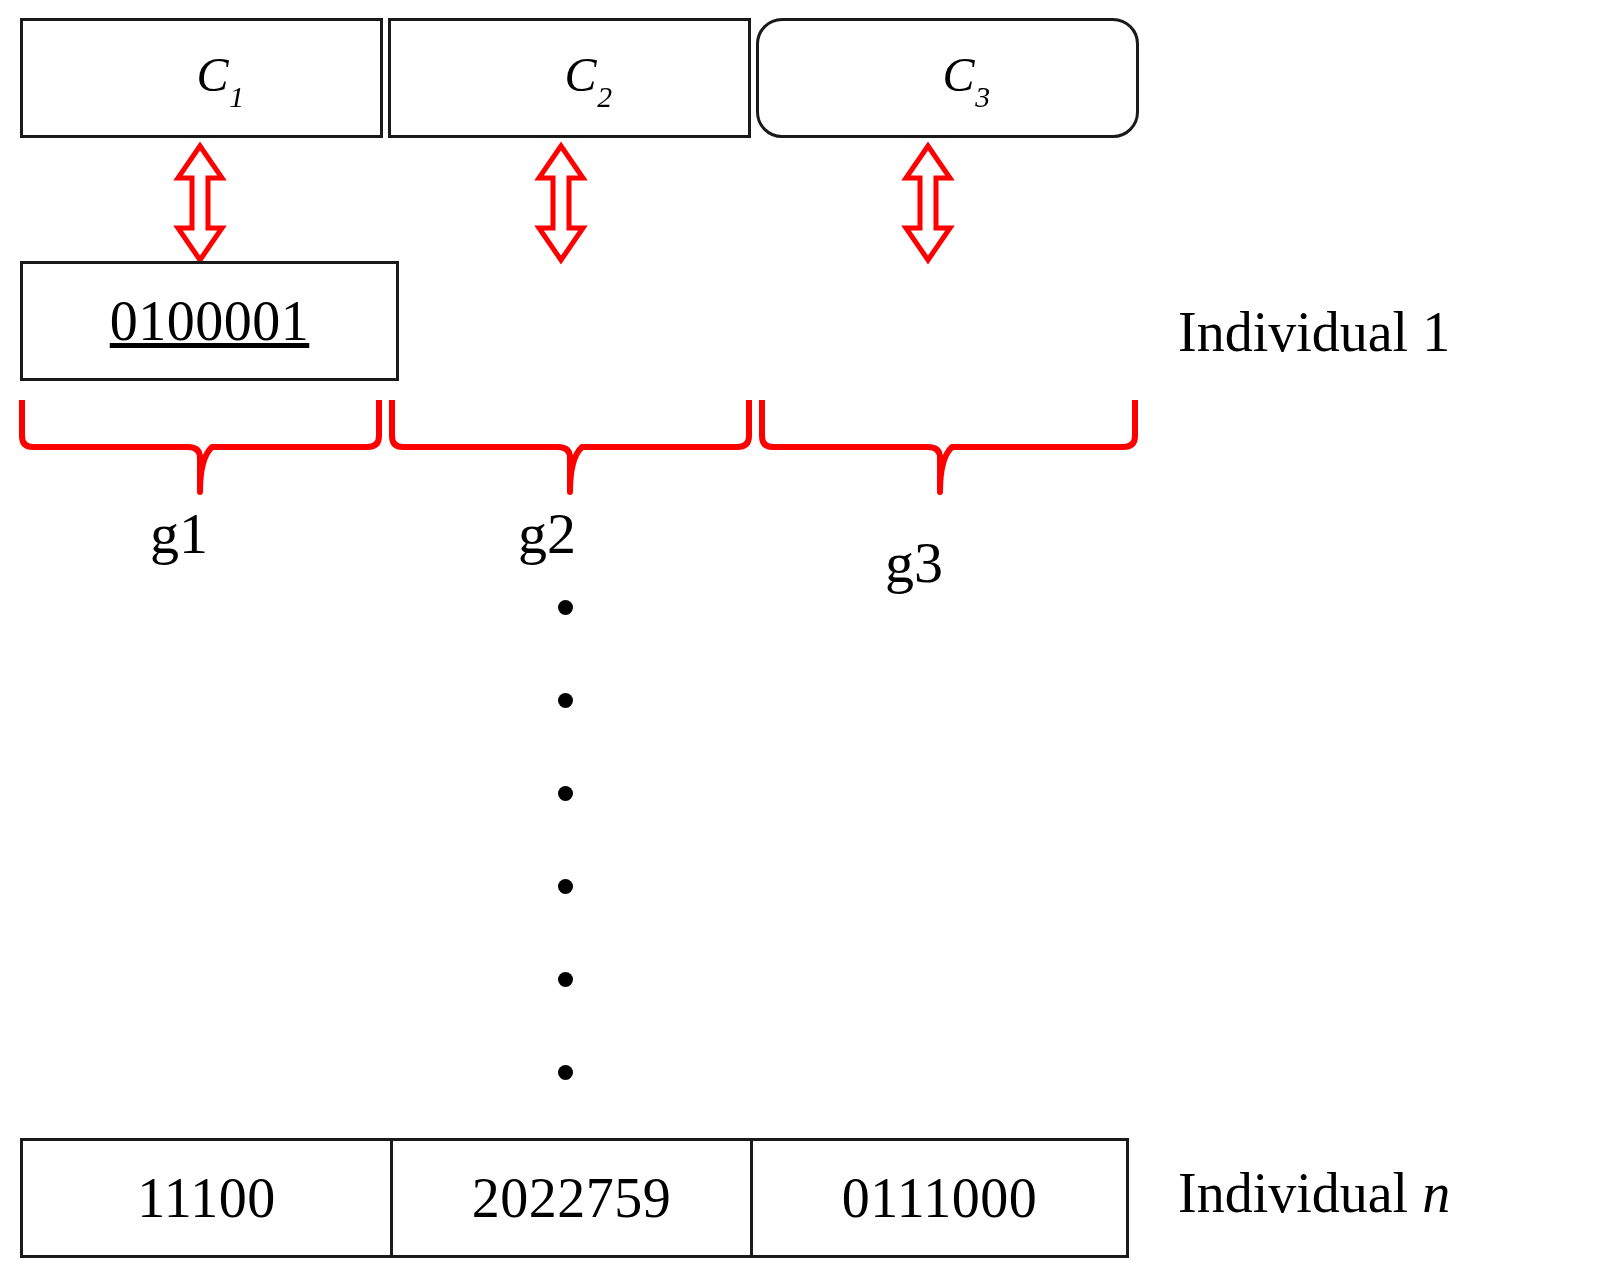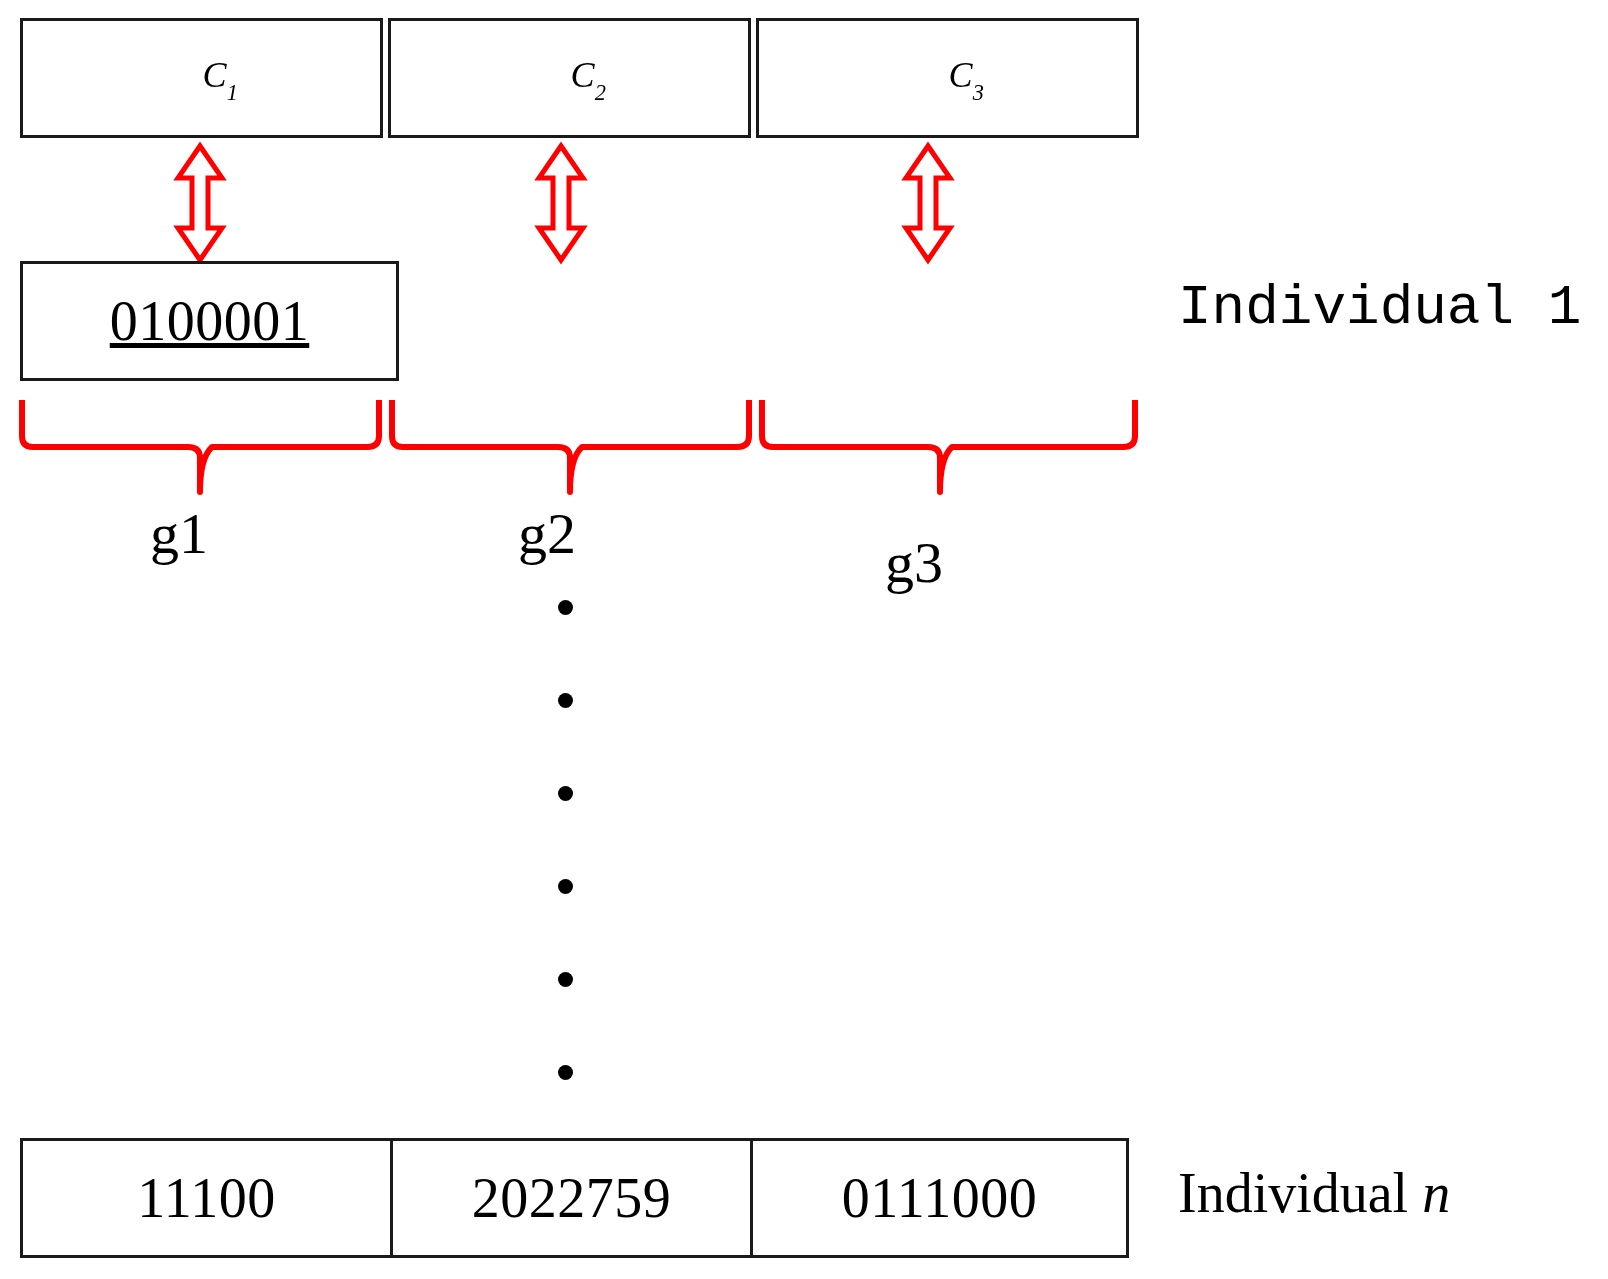--- a/index.html
+++ b/index.html
@@ -31,24 +31,24 @@
     color: #000000;
   }
   
   #row-chromosomes {
     left: 20px;
     top: 18px;
   }
   #row-chromosomes .cell {
     height: 120px;
     margin-right: 5px;
-    font-size: 36px;
+    font-size: 48px;
     padding-left: 37px;
   }
-  #row-chromosomes .cell:last-child { margin-right: 0; }
+  #row-chromosomes .cell:last-child { margin-right: 0; border-radius: 26px; }
   .c-label {
     font-style: italic;
     font-family: "Liberation Serif", "DejaVu Serif", serif;
   }
   .c-label .sub {
     font-size: 0.62em;
     vertical-align: sub;
     font-style: italic;
     position: relative;
     top: 0.18em;
@@ -70,21 +70,21 @@
 
   .indiv-label {
     position: absolute;
     left: 1178px;
     font-size: 56px;
     color: #000000;
     white-space: nowrap;
     line-height: 1;
   }
   .indiv-label .it { font-style: italic; }
-  #label-individual-1 { top: 280px; font-family: Liberation Mono, monospace; }
+  #label-individual-1 { top: 304px; }
   #label-individual-n { top: 1165px; }
 
   
   #arrows-layer, #braces-layer {
     position: absolute;
     left: 0;
     top: 0;
     width: 1608px;
     height: 1279px;
     pointer-events: none;

